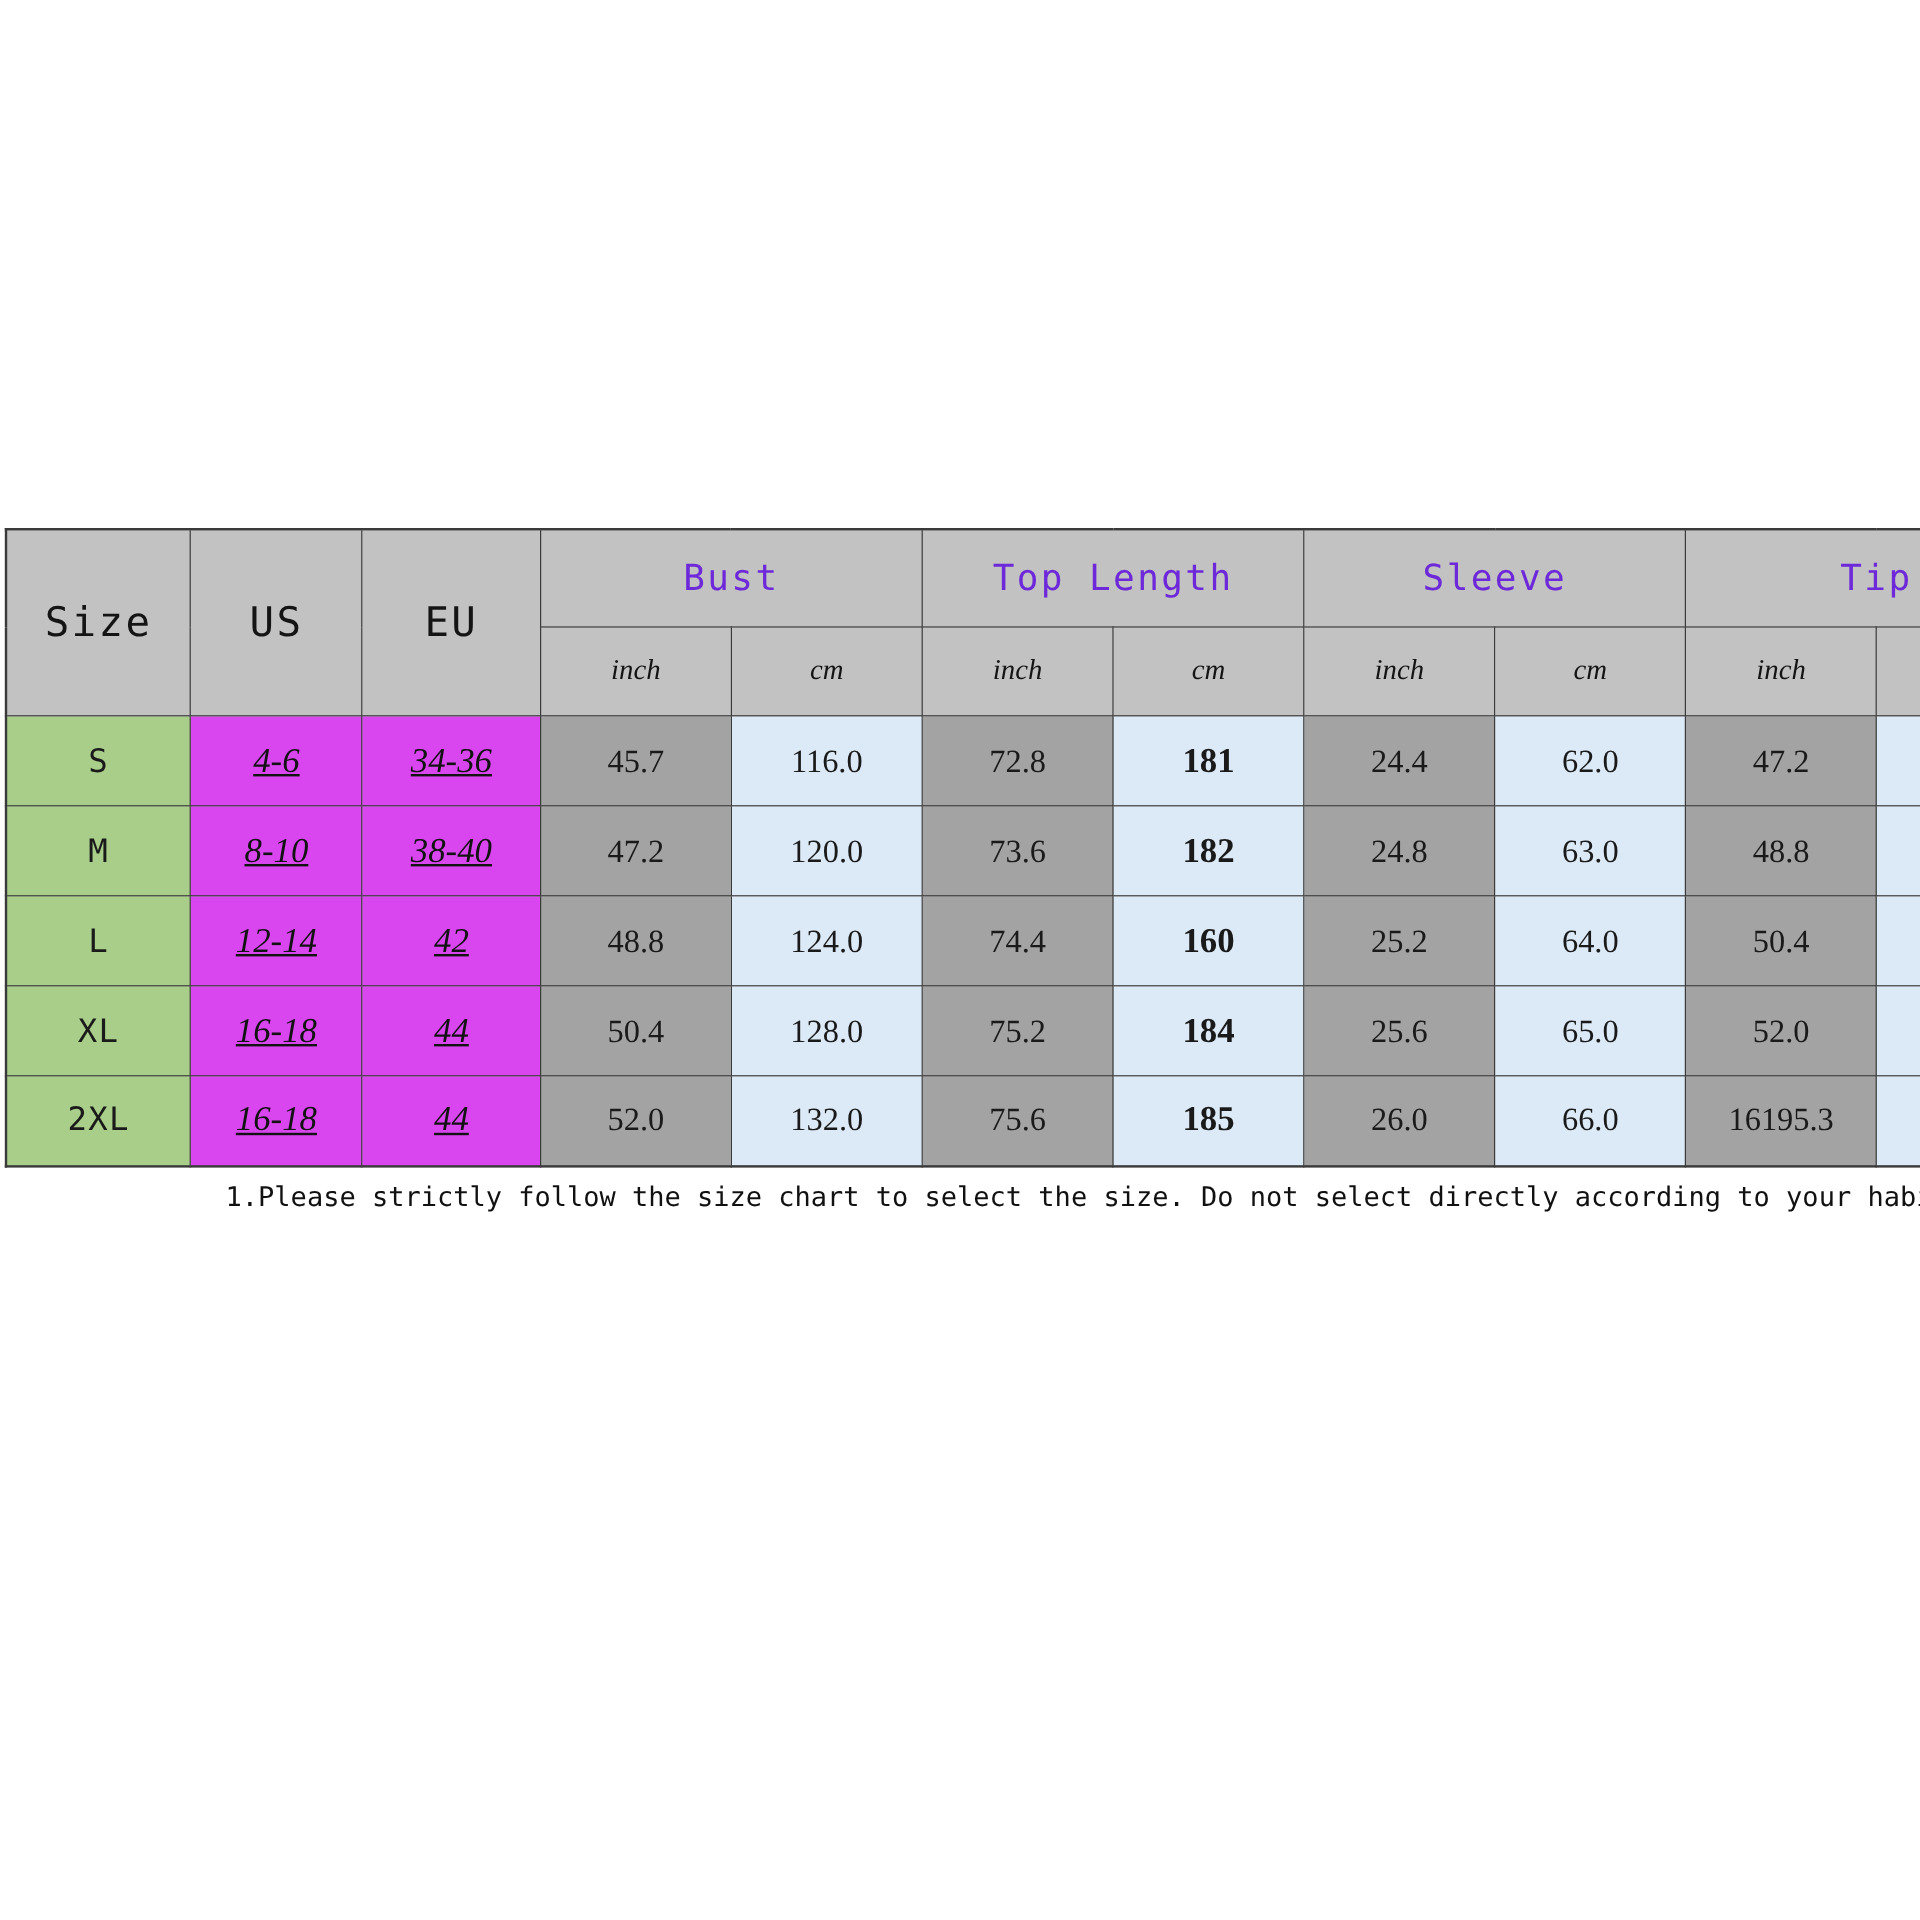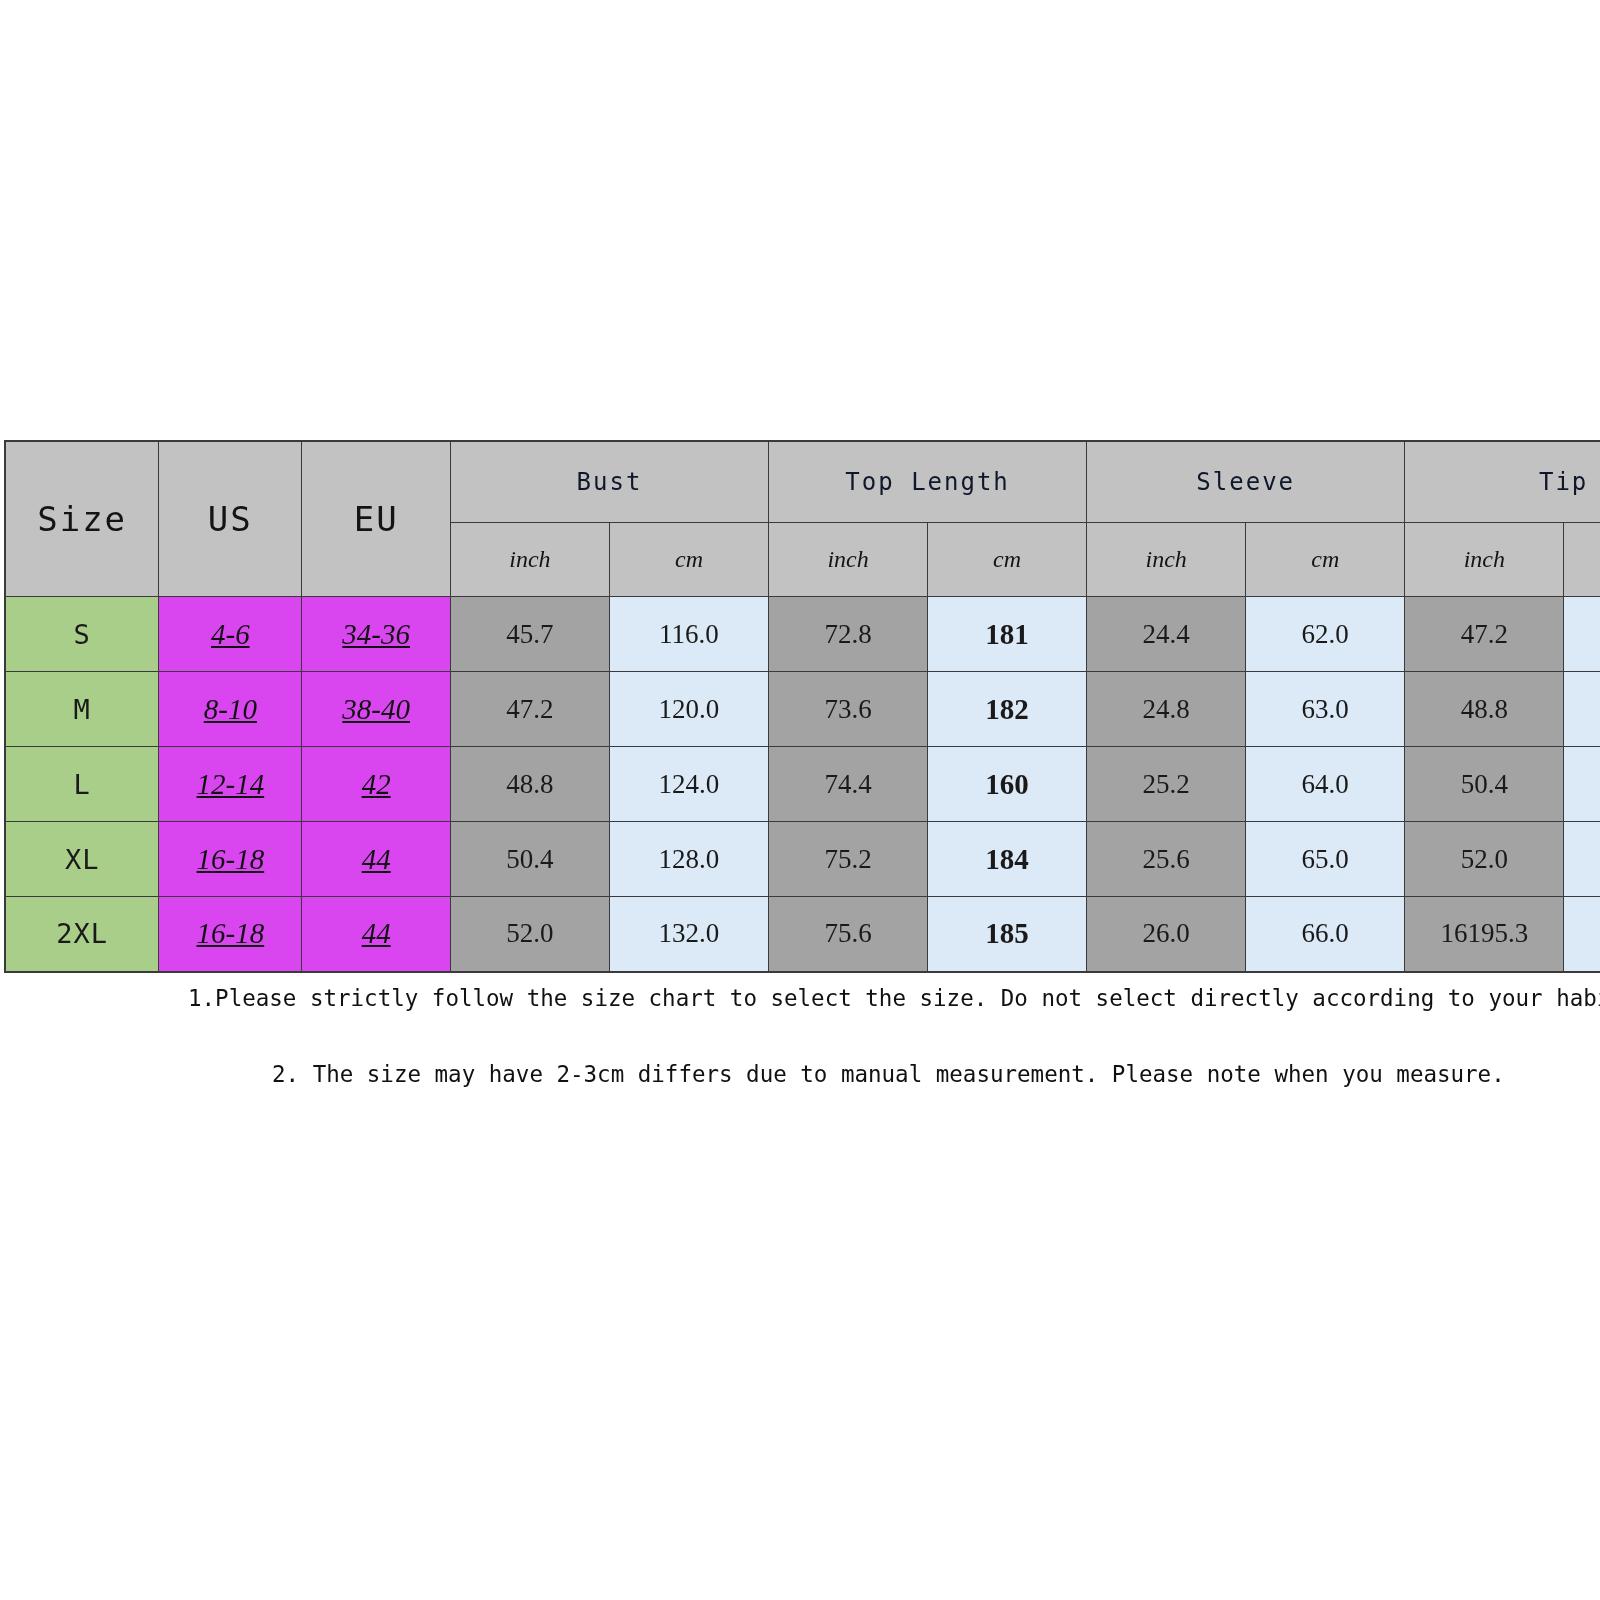--- a/index.html
+++ b/index.html
@@ -37,23 +37,23 @@
     vertical-align: middle;
     padding: 0;
     font-weight: normal;
   }
 
   
   .hdr-main {
     background: #c2c2c2;
     height: 80px;
     font-family: "DejaVu Sans Mono", "Liberation Mono", monospace;
-    font-size: 24px;
+    font-size: 30px;
     letter-spacing: 2px;
-    color: #0f172a;
+    color: #6d28d9;
   }
   .hdr-side {
     background: #c2c2c2;
     font-family: "DejaVu Sans Mono", "Liberation Mono", monospace;
     font-size: 34px;
     letter-spacing: 2px;
     color: #141414;
   }
   .hdr-unit {
     background: #c2c2c2;
@@ -228,14 +228,13 @@
         <td class="c-cm">66.0</td>
         <td class="c-inch">16195.3</td>
         <td class="c-cm">41136.0</td>
       </tr>
     </tbody>
   </table>
 </div>
 
 <div class="notes">
   <div class="note note-1">1.Please strictly follow the size chart to select the size. Do not select directly according to your habits.</div>
-  <div class="note note-2">2. The size may have 2-3cm differs due to manual measurement. Please note when you measure.</div>
 </div>
 
 </body></html>

